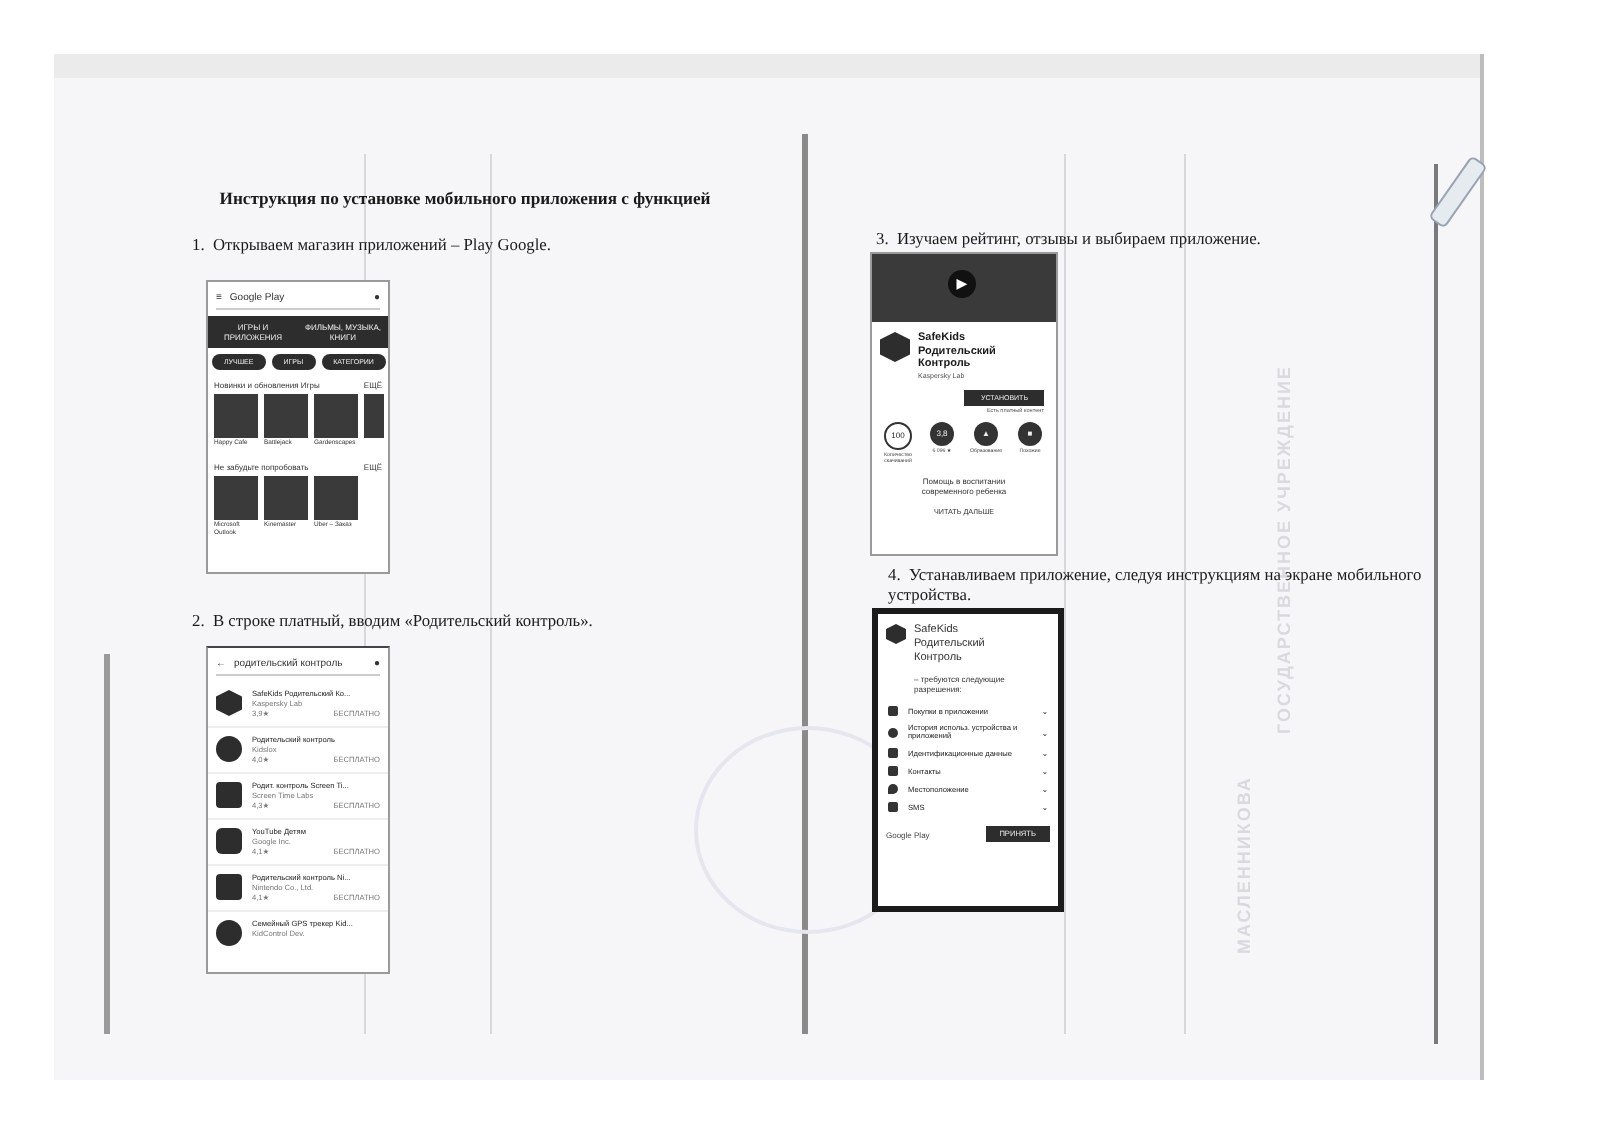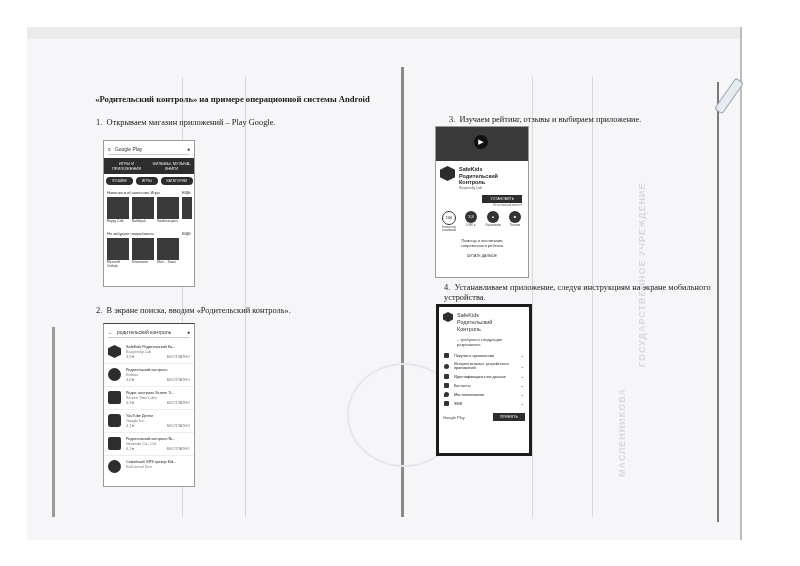--- a/index.html
+++ b/index.html
@@ -48,21 +48,21 @@
   <div class="midline"></div>
   <div class="leftbar"></div>
   <div class="rightline"></div>
   <div class="pen"></div>
   <div class="stamp"></div>
   <div class="ghost" style="left:610px;top:80px;height:260px;">ГОСУДАРСТВЕННОЕ УЧРЕЖДЕНИЕ</div>
   <div class="ghost" style="left:590px;top:280px;height:170px;">МАСЛЕННИКОВА</div>
 </div>
 
 <div class="title">
-  <div>«Родительский контроль» на примере операционной системы Android</div>
+  <div>Инструкция по установке мобильного приложения с функцией</div>
 </div>
 
 <div class="step" style="left:96px;top:118px;">
   <span>1.</span>&nbsp;
   <span>Открываем магазин приложений – Play Google.</span>
 </div>
 
 <div class="shot" style="left:103px;top:140px;width:90px;height:145px;">
   <div class="sbar">
     <span>≡</span>
@@ -114,21 +114,21 @@
       </div>
     <div>
         <div class="thumb"></div>
         <div class="tlabel">Uber – Заказ</div>
       </div>
   </div>
 </div>
 
 <div class="step" style="left:96px;top:306px;">
   <span>2.</span>&nbsp;
-  <span>В экране поиска, вводим «Родительский контроль».</span>
+  <span>В строке платный, вводим «Родительский контроль».</span>
 </div>
 
 <div class="shot" style="left:103px;top:323px;width:90px;height:162px;border-top:1px solid #444;">
   <div class="sbar">
     <span>←</span>
     <span>родительский контроль</span>
     <span style="margin-left:auto">●</span>
   </div>
   <div class="row">
       <div class="ricon" style="clip-path:polygon(50% 0,100% 25%,100% 75%,50% 100%,0 75%,0 25%)"></div>
@@ -172,21 +172,21 @@
     </div>
   <div class="row" style="border:none">
       <div class="ricon" style="border-radius:50%"></div>
       <div class="rtext">
         <div>Семейный GPS трекер Kid...</div>
         <div class="rsub">KidControl Dev.</div>
       </div>
     </div>
 </div>
 
-<div class="step" style="left:449px;top:115px;">
+<div class="step" style="left:438px;top:115px;">
   <span>3.</span>&nbsp;
   <span>Изучаем рейтинг, отзывы и выбираем приложение.</span>
 </div>
 
 <div class="shot" style="left:435px;top:126px;width:92px;height:150px;">
   <div style="height:34px;background:#3a3a3a;position:relative;">
     <div style="position:absolute;left:38px;top:8px;width:14px;height:14px;border-radius:50%;background:#111;color:#fff;font-size:7px;display:flex;align-items:center;justify-content:center;">▶</div>
   </div>
   <div style="display:flex;gap:4px;padding:5px 4px;">
     <div class="ricon" style="width:15px;height:15px;clip-path:polygon(50% 0,100% 25%,100% 75%,50% 100%,0 75%,0 25%)"></div>

